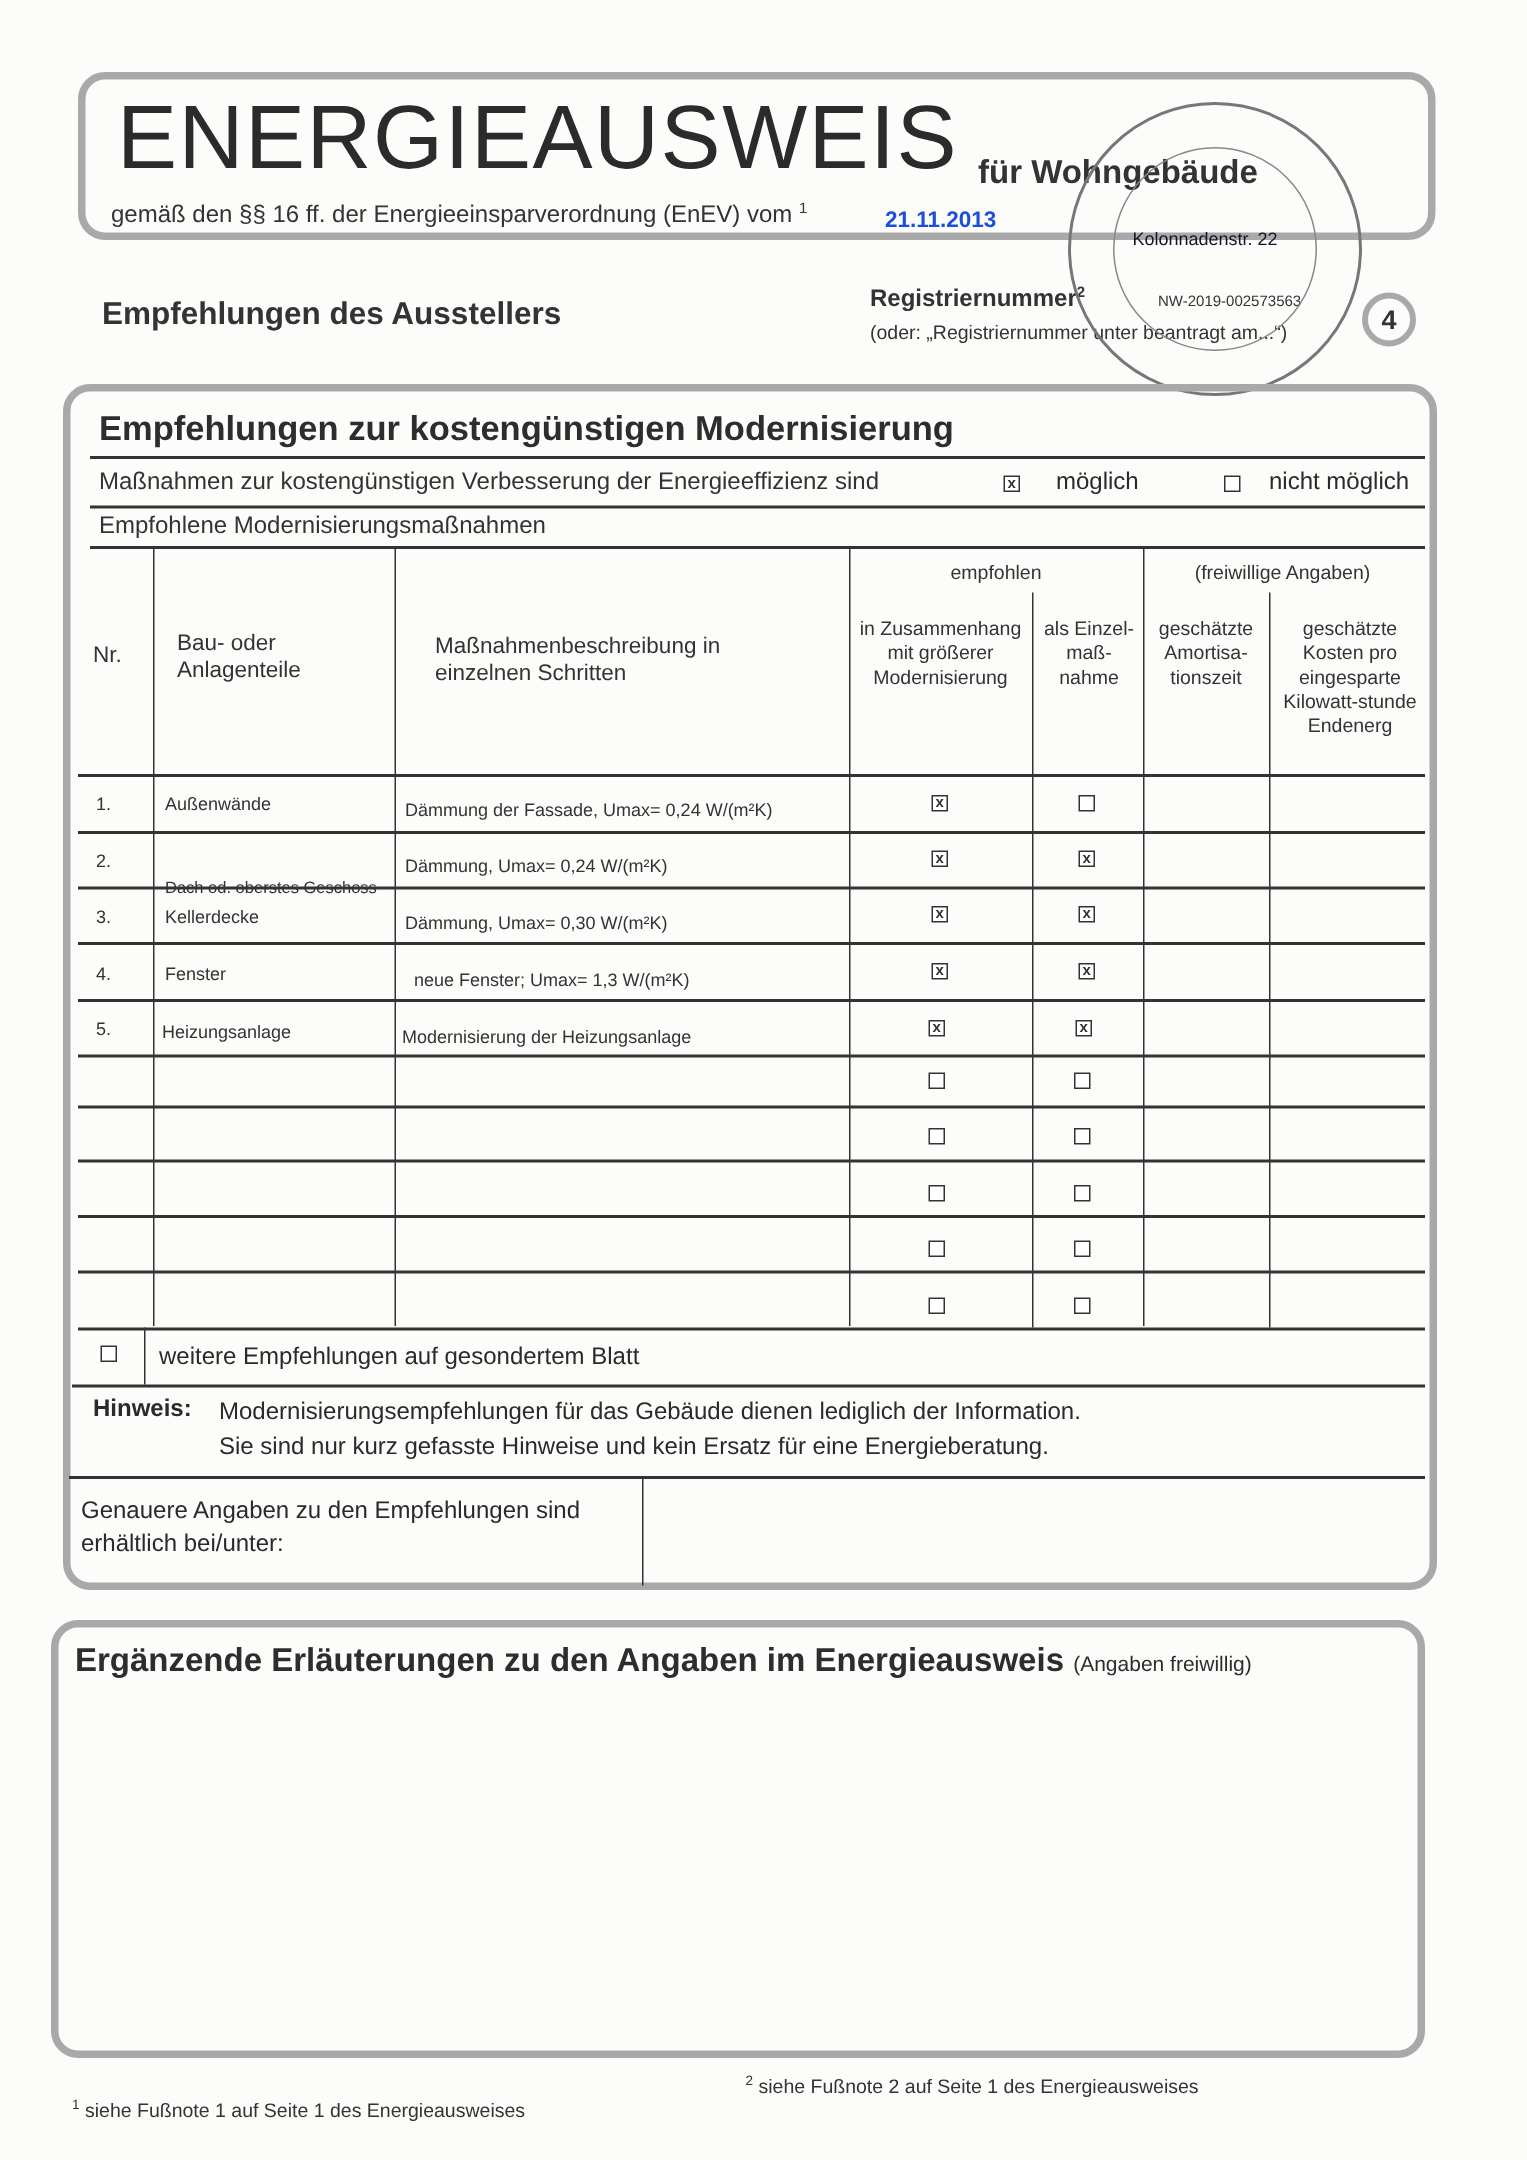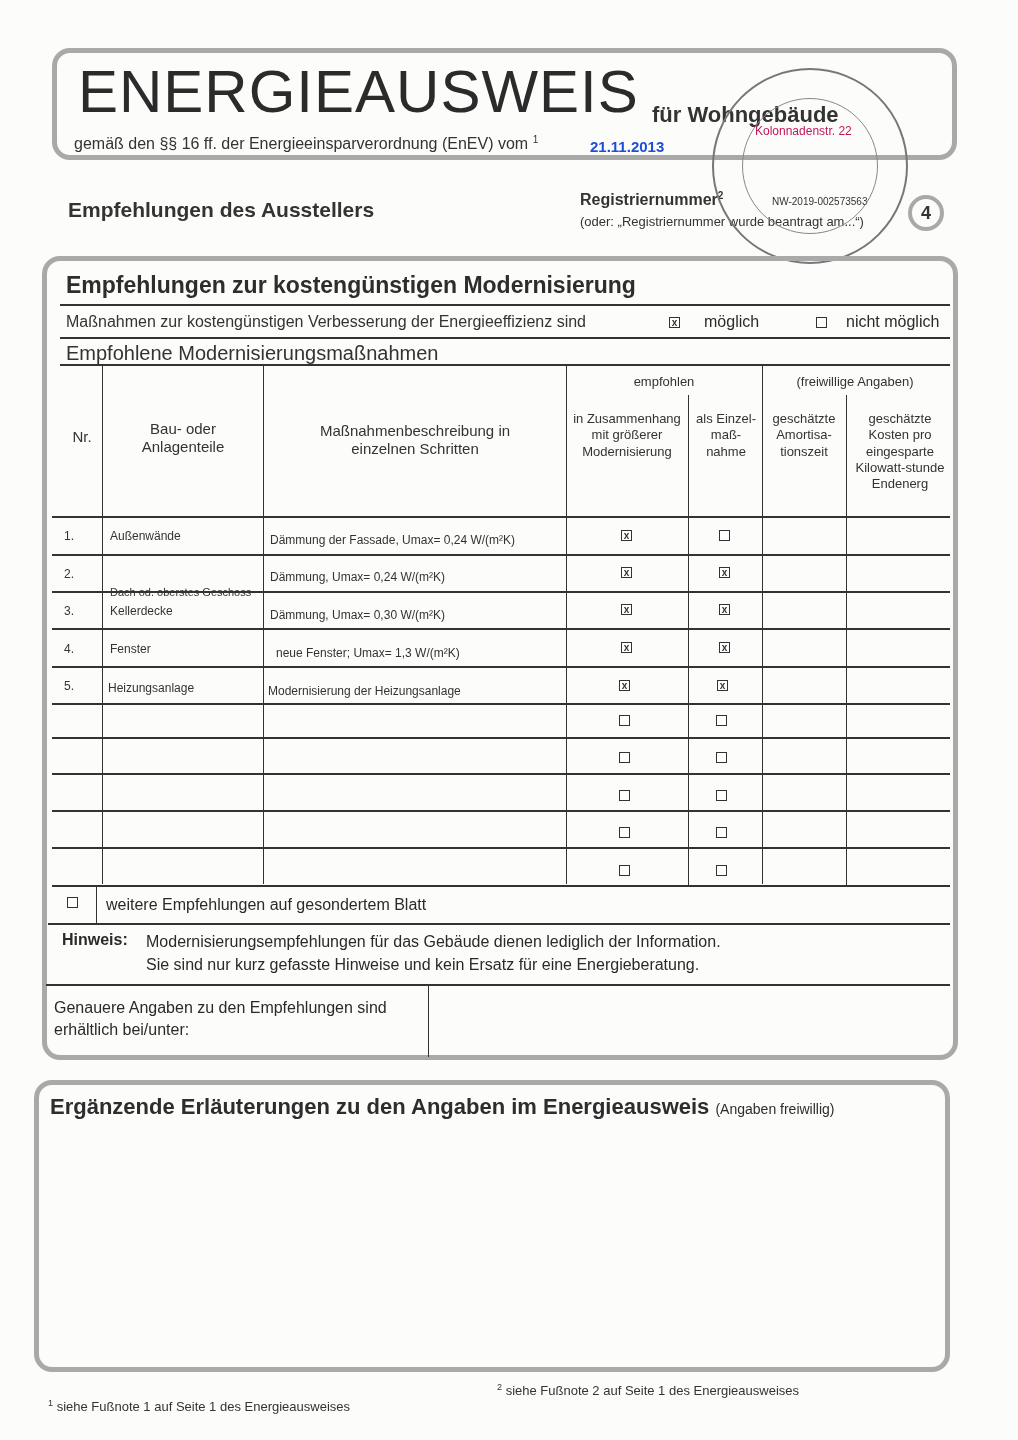--- a/index.html
+++ b/index.html
@@ -18,36 +18,36 @@
   #law-date { left: 590px; top: 138px; font-size: 15px; font-weight: bold; color: #1d4ed8; }
   #section-head { left: 68px; top: 198px; font-size: 21px; font-weight: bold; color: #333; }
   #reg-label { left: 580px; top: 190px; font-size: 16px; font-weight: bold; color: #333; }
   #reg-label sup { font-size: 10px; }
   #reg-number { left: 772px; top: 196px; font-size: 10px; color: #333; }
   #reg-note { left: 580px; top: 214px; font-size: 13px; color: #333; }
   #page-badge { left: 908px; top: 195px; width: 36px; height: 36px; border: 4px solid #a9a9a9; border-radius: 50%;
     display: flex; align-items: center; justify-content: center; font-weight: bold; font-size: 18px; color: #333; box-sizing: border-box; }
   #stamp { left: 712px; top: 68px; width: 196px; height: 196px; border-radius: 50%; border: 2px solid #777; box-sizing: border-box; }
   #stamp-inner { left: 742px; top: 98px; width: 136px; height: 136px; border-radius: 50%; border: 1.5px solid #888; box-sizing: border-box; }
-  #stamp-addr { left: 755px; top: 124px; font-size: 12px; color: #be185d; }
+  #stamp-addr { left: 755px; top: 152px; font-size: 12px; color: #0f172a; }
 
   
   #main-frame { left: 42px; top: 256px; width: 916px; height: 804px; }
   #main-title { left: 66px; top: 272px; font-size: 23px; font-weight: bold; color: #2d2d2d; }
   .hline { position: absolute; height: 0; border-top: 2px solid #333; }
   .vline { position: absolute; width: 0; border-left: 1.5px solid #333; }
   #possible-text { left: 66px; top: 313px; font-size: 16px; color: #333; }
   .cb { position: absolute; width: 11px; height: 11px; border: 1.5px solid #333; box-sizing: border-box; background: #fff;
     font-size: 10px; line-height: 9px; text-align: center; color: #333; font-weight: bold; }
   #cb-possible { left: 669px; top: 317px; }
   #lbl-possible { left: 704px; top: 313px; font-size: 16px; }
   #cb-notpossible { left: 816px; top: 317px; }
   #lbl-notpossible { left: 846px; top: 313px; font-size: 16px; }
-  #recommended-head { left: 66px; top: 342px; font-size: 20px; color: #333; text-align: center; }
-  .th { position: absolute; text-align: center; font-size: 15px; color: #333; line-height: 1.2; }
+  #recommended-head { left: 66px; top: 342px; font-size: 16px; color: #333; text-align: center; }
+  .th { position: absolute; text-align: left; font-size: 15px; color: #333; line-height: 1.2; }
   .th-small { position: absolute; text-align: center; font-size: 13px; color: #333; line-height: 1.25; }
   .cell { position: absolute; font-size: 12px; color: #333; }
   .cell-small { position: absolute; font-size: 11px; color: #333; }
   #weitere-cb { left: 67px; top: 897px; }
   #weitere-text { left: 106px; top: 896px; font-size: 16px; }
   #hinweis-label { left: 62px; top: 931px; font-size: 16px; font-weight: bold; text-align: right; }
   #hinweis-l1 { left: 146px; top: 933px; font-size: 16px; }
   #hinweis-l2 { left: 146px; top: 956px; font-size: 16px; }
   #genauer-l1 { left: 54px; top: 999px; font-size: 16px; }
   #genauer-l2 { left: 54px; top: 1021px; font-size: 16px; }
@@ -63,21 +63,21 @@
 <body>
 
 <div class="frame" id="hdr-frame"></div>
 <div class="abs" id="title">ENERGIEAUSWEIS</div>
 <div class="abs" id="subtitle-for">für Wohngebäude</div>
 <div class="abs" id="law"><span>gemäß den §§ 16 ff. der Energieeinsparverordnung (EnEV) vom</span> <sup>1</sup></div>
 <div class="abs" id="law-date">21.11.2013</div>
 <div class="abs" id="section-head">Empfehlungen des Ausstellers</div>
 <div class="abs" id="reg-label"><span>Registriernummer</span><sup>2</sup></div>
 <div class="abs" id="reg-number">NW-2019-002573563</div>
-<div class="abs" id="reg-note">(oder: „Registriernummer wurde beantragt am...“)</div>
+<div class="abs" id="reg-note">(oder: „Registriernummer unter beantragt am...“)</div>
 <div class="abs" id="page-badge">4</div>
 
 <div class="abs" id="stamp" title=""></div>
 <div class="abs" id="stamp-inner"></div>
 <div class="abs" id="stamp-addr">Kolonnadenstr. 22</div>
 
 <div class="frame" id="main-frame"></div>
 <div class="abs" id="main-title">Empfehlungen zur kostengünstigen Modernisierung</div>
 <div class="hline" style="left:60px;top:304px;width:890px;"></div>
 <div class="abs" id="possible-text">Maßnahmen zur kostengünstigen Verbesserung der Energieeffizienz sind</div>

